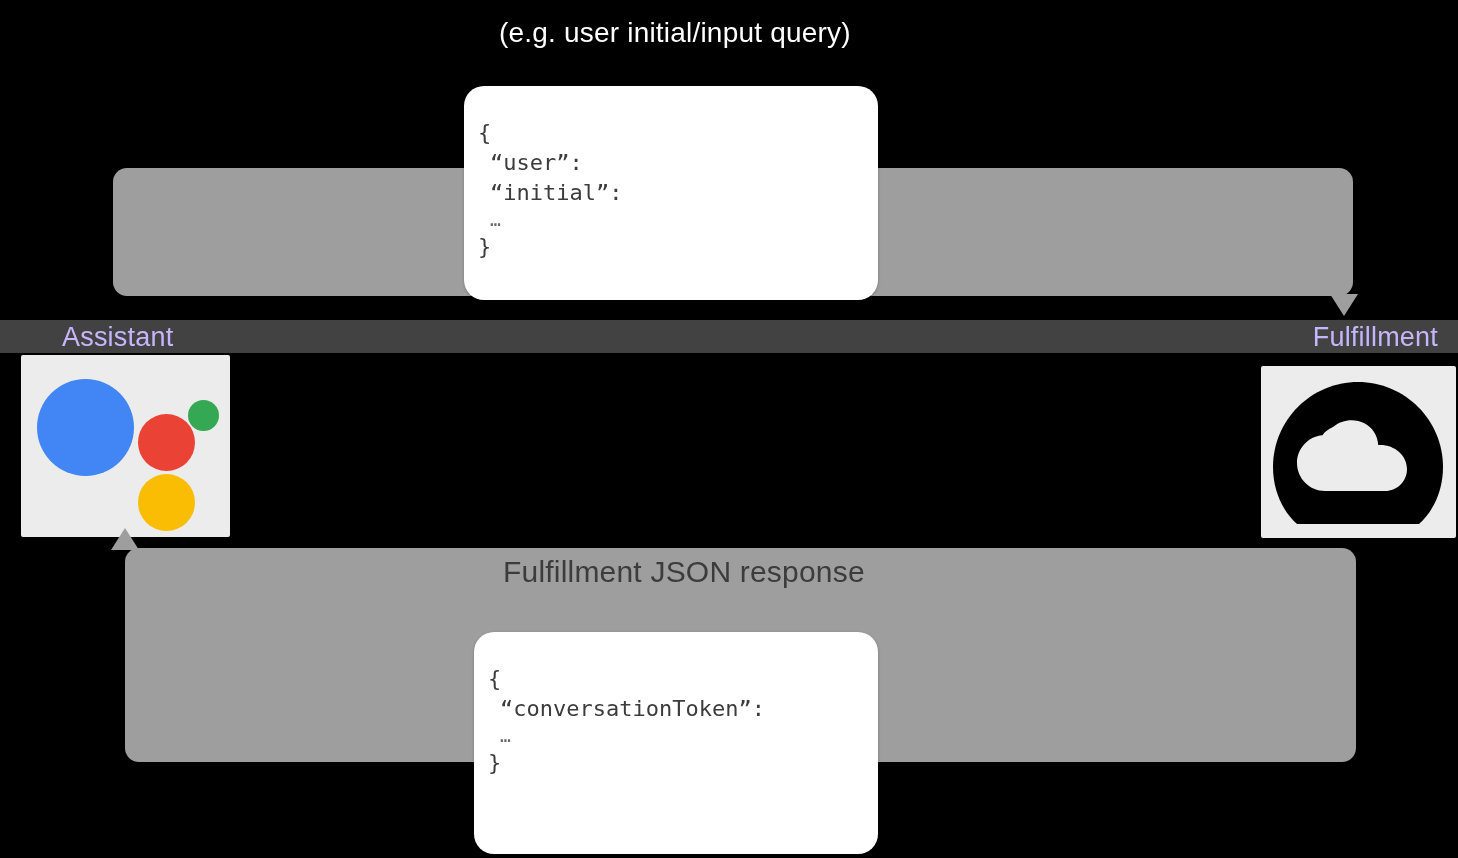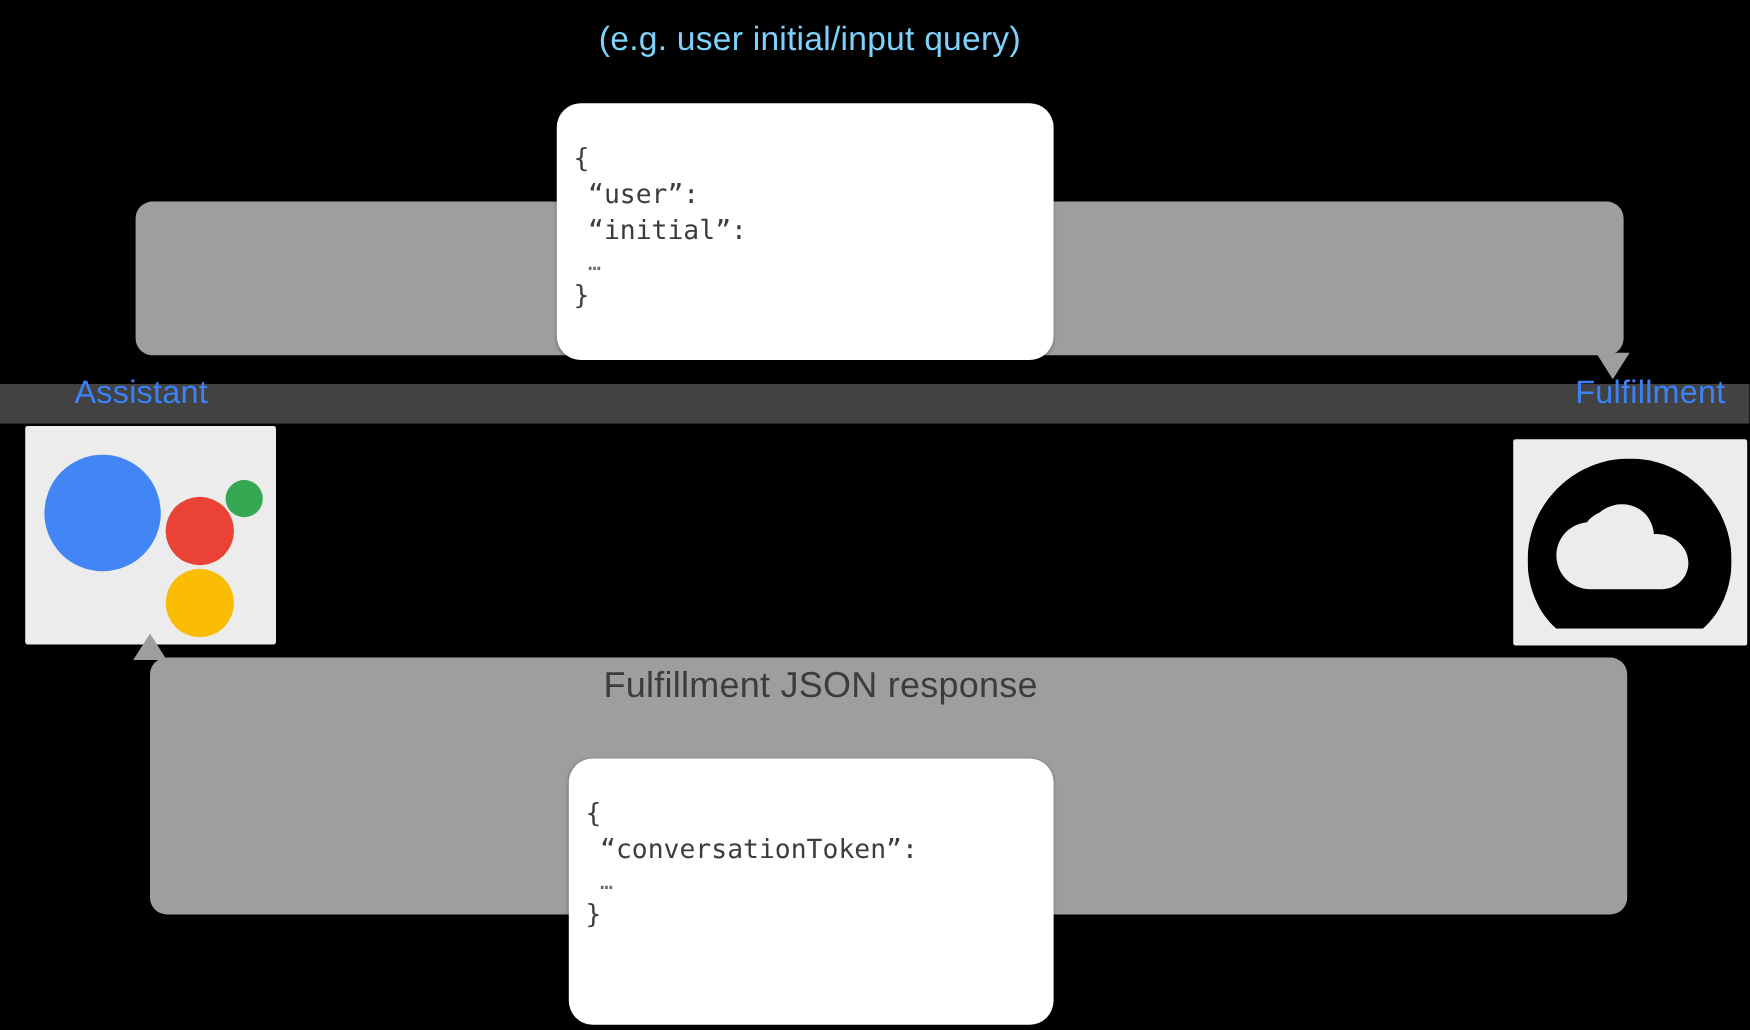--- a/index.html
+++ b/index.html
@@ -38,24 +38,24 @@
   #req-arrow { left:1330px; top:294px; }
   #res-arrow { left:111px;  top:528px; }
 
   
   #actor-lane {
     position:absolute; left:0; top:320px; width:1458px; height:33px;
     background:#424242;
   }
   .lane-label {
     position:absolute;
-    top:312px;
+    top:322px;
     font-size:27px;
     font-weight:400;
-    color:#3b82f6;
+    color:#c4b5fd;
     letter-spacing:.2px;
     line-height:30px;
     white-space:nowrap;
   }
   #label-assistant   { left:62px; }
   #label-fulfillment { right:20px; }
 
   
   .icon-tile {
     position:absolute;
@@ -79,21 +79,21 @@
   .caption {
     position:absolute;
     text-align:center;
     white-space:nowrap;
     line-height:1.18;
   }
   .caption .line1 {
     font-size:30px; color:#3c3c3c; font-weight:400; letter-spacing:.2px;
   }
   .caption .line2 {
-    font-size:28px; color:#7dd3fc; font-weight:400; letter-spacing:.2px;
+    font-size:28px; color:#ffffff; font-weight:400; letter-spacing:.2px;
   }
   #req-caption { left:499px; top:16px;  }
   #res-caption { left:503px; top:554px; }
 
   
   .json-card {
     position:absolute;
     background:#fff;
     border-radius:20px;
     font-family:"DejaVu Sans Mono", "Liberation Mono", monospace;

